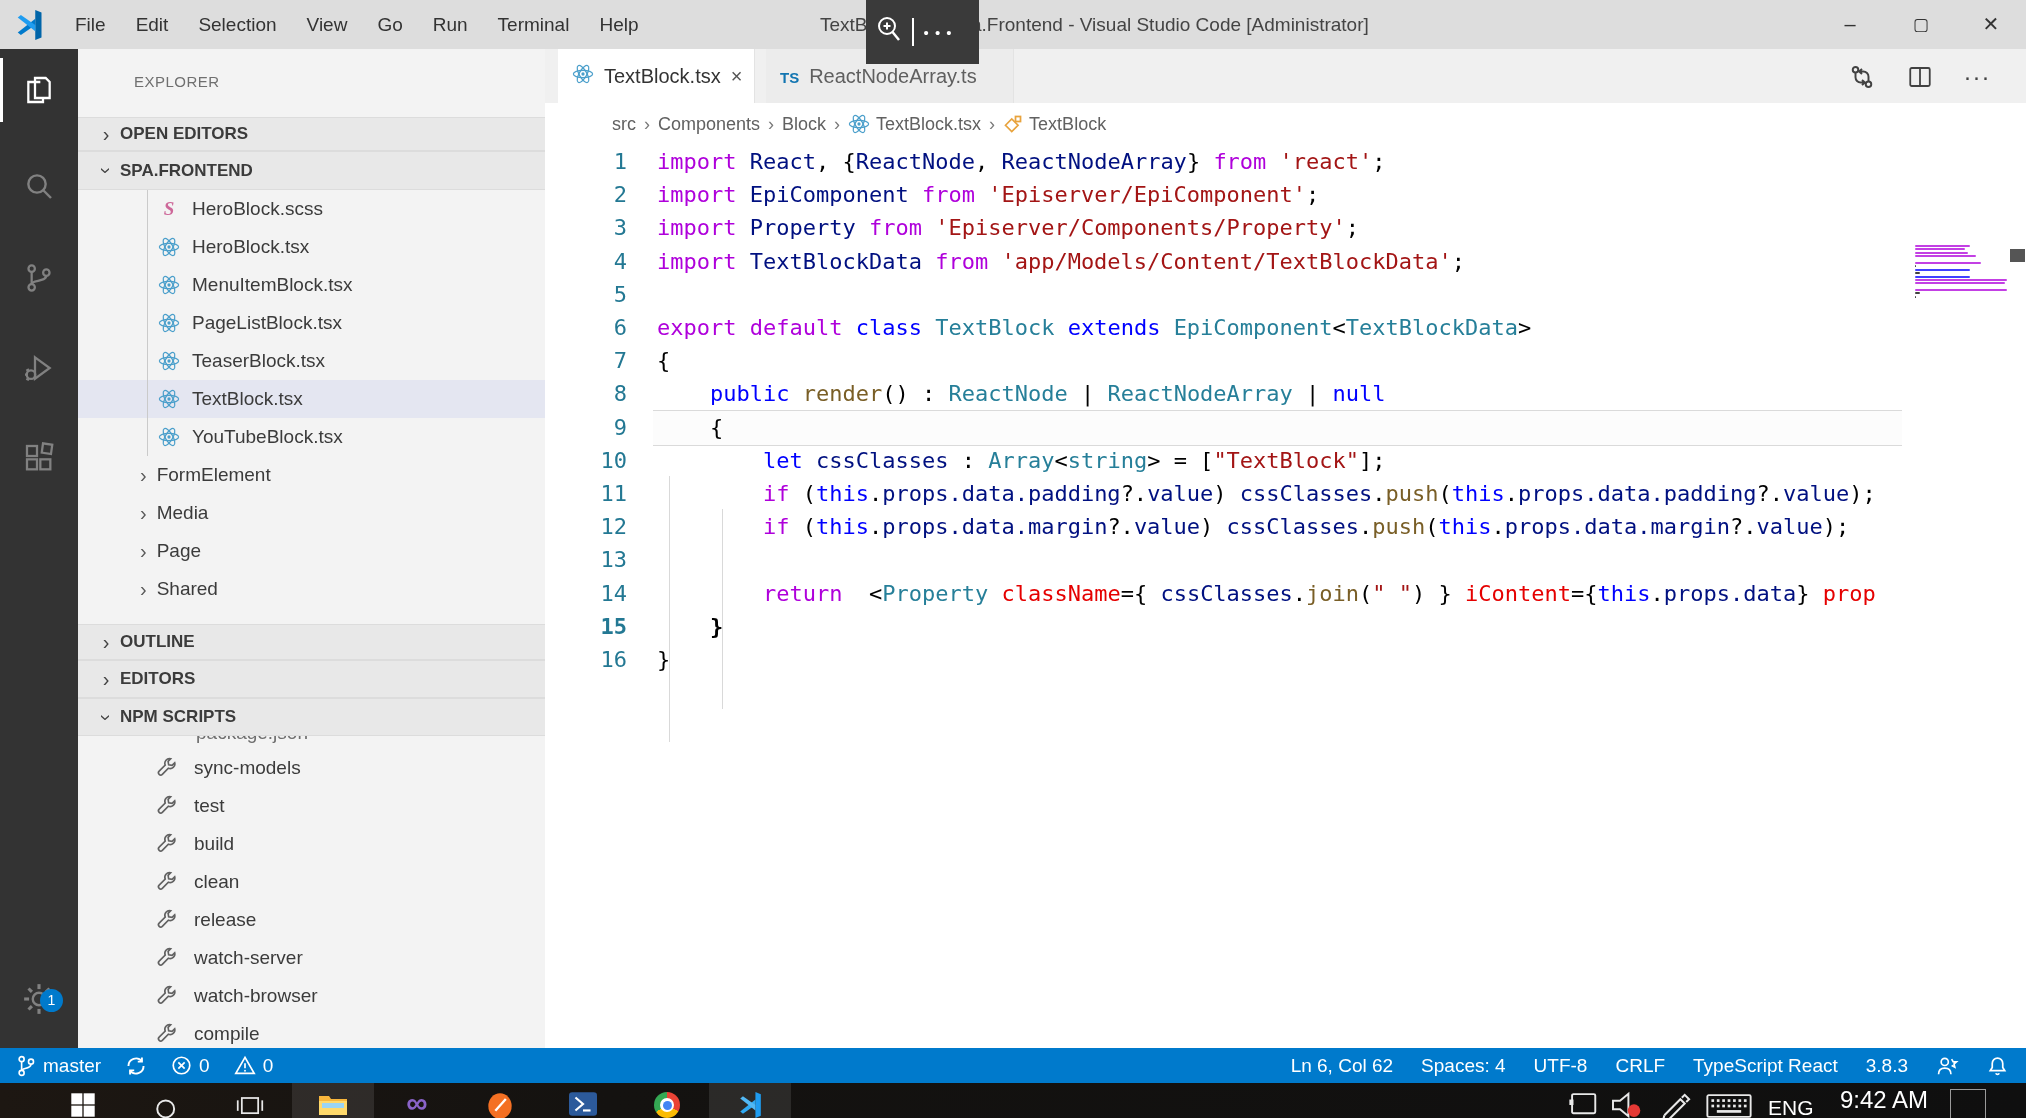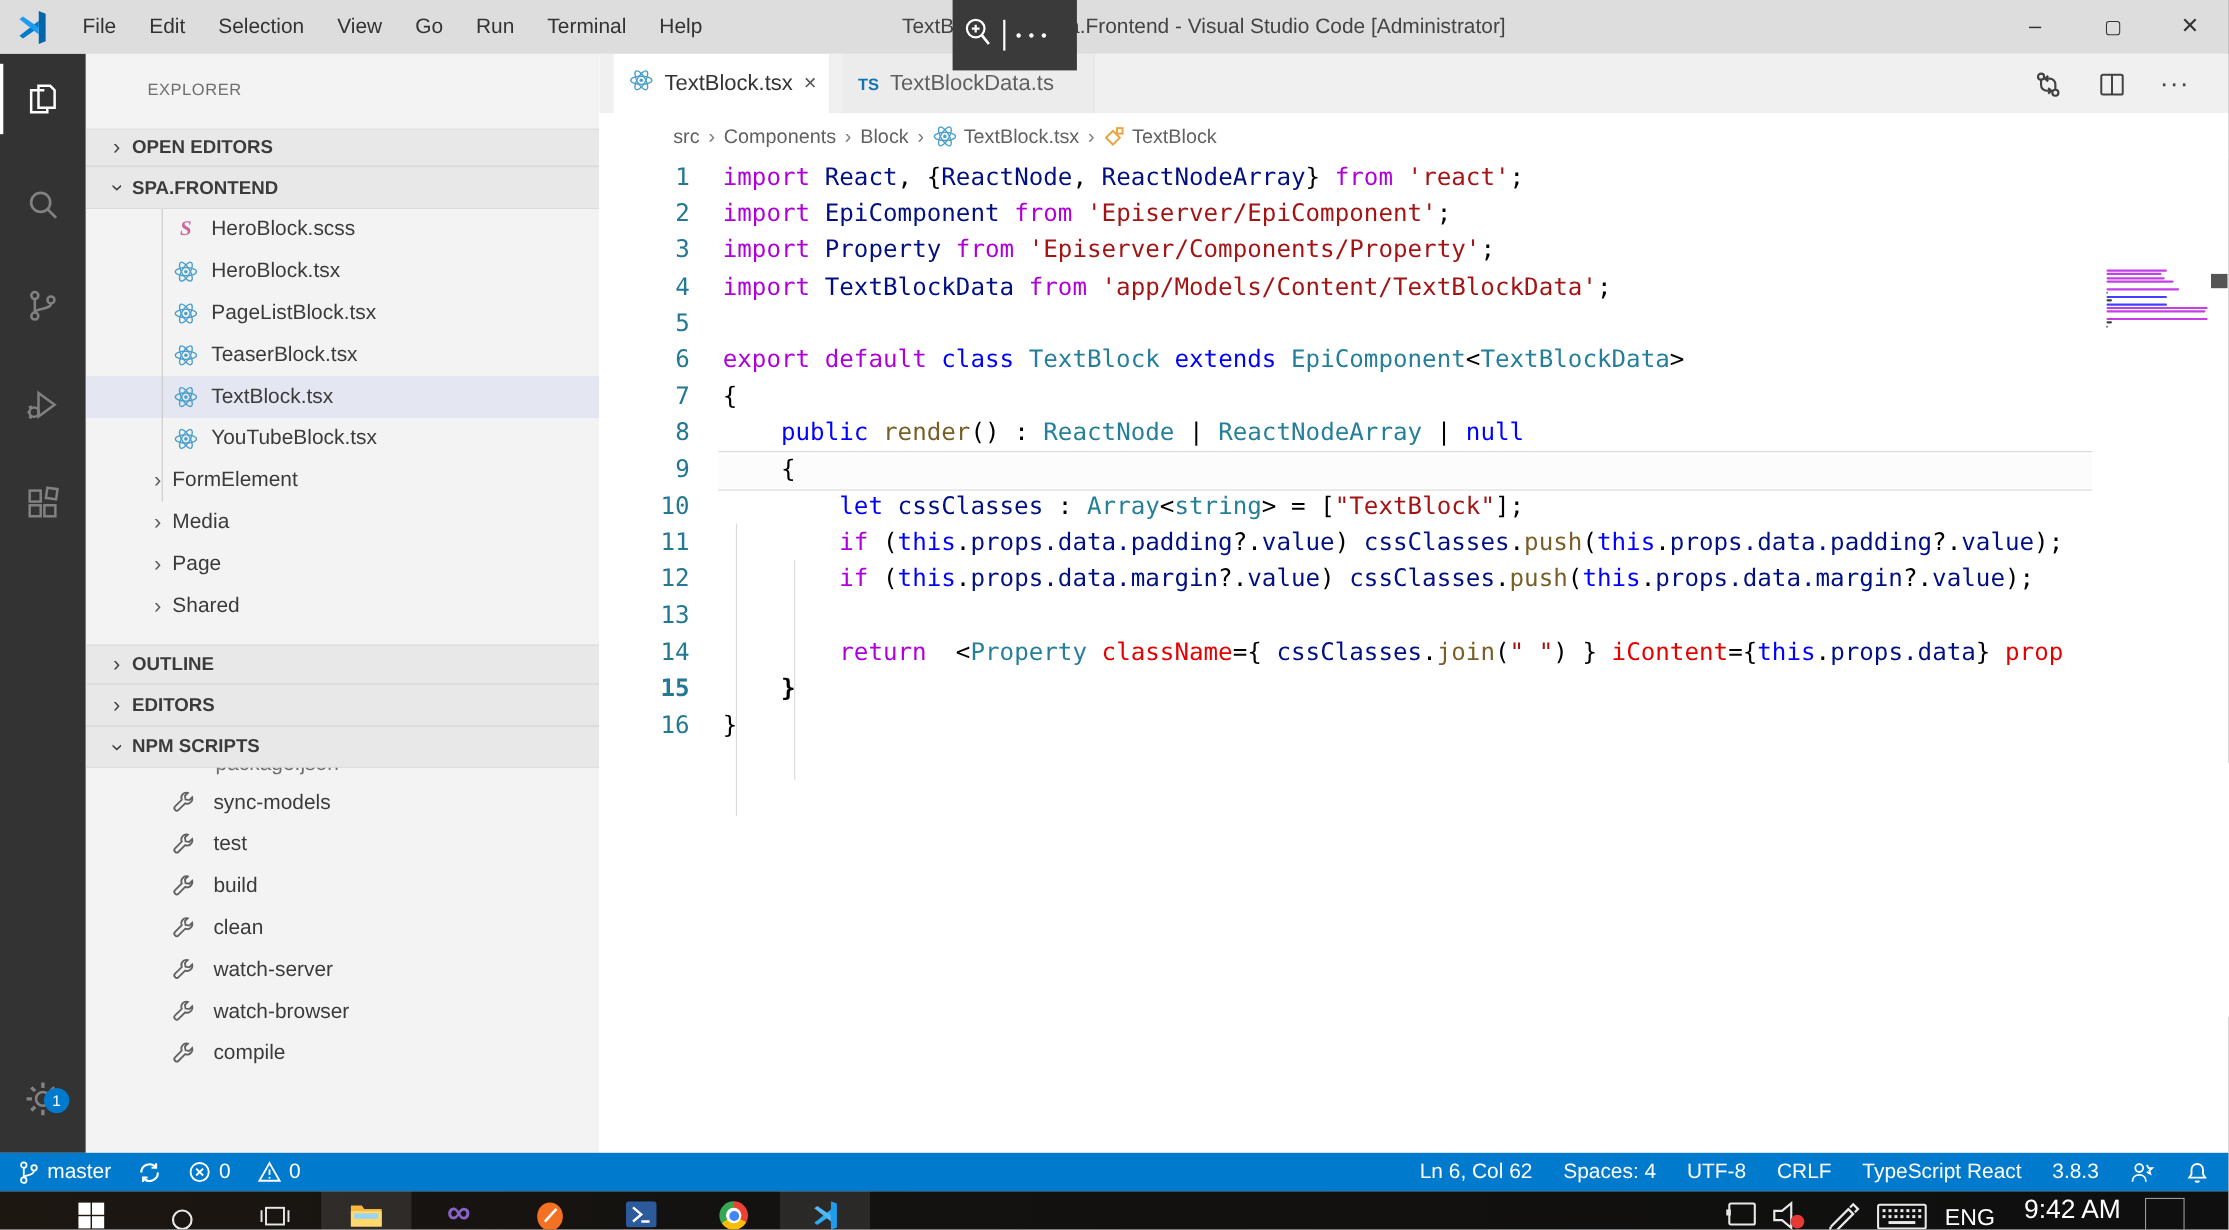--- a/index.html
+++ b/index.html
@@ -209,20 +209,33 @@
           <span class="file-ic">
             <span style="display: inline-flex;">
               <svg width="22" height="22" viewBox="0 0 16 16" fill="none" stroke="#4B9FCB" stroke-width="0.9">
                 <ellipse cx="8" cy="8" rx="7" ry="2.7"></ellipse>
                 <ellipse cx="8" cy="8" rx="7" ry="2.7" transform="rotate(60 8 8)"></ellipse>
                 <ellipse cx="8" cy="8" rx="7" ry="2.7" transform="rotate(-60 8 8)"></ellipse>
                 <circle cx="8" cy="8" r="1.2" fill="#4B9FCB" stroke="none"></circle>
               </svg>
             </span>
           </span>
+          <span>MenuItemBlock.tsx</span>
+        </div>
+        <div class="tree-row">
+          <span class="file-ic">
+            <span style="display: inline-flex;">
+              <svg width="22" height="22" viewBox="0 0 16 16" fill="none" stroke="#4B9FCB" stroke-width="0.9">
+                <ellipse cx="8" cy="8" rx="7" ry="2.7"></ellipse>
+                <ellipse cx="8" cy="8" rx="7" ry="2.7" transform="rotate(60 8 8)"></ellipse>
+                <ellipse cx="8" cy="8" rx="7" ry="2.7" transform="rotate(-60 8 8)"></ellipse>
+                <circle cx="8" cy="8" r="1.2" fill="#4B9FCB" stroke="none"></circle>
+              </svg>
+            </span>
+          </span>
           <span>PageListBlock.tsx</span>
         </div>
         <div class="tree-row">
           <span class="file-ic">
             <span style="display: inline-flex;">
               <svg width="22" height="22" viewBox="0 0 16 16" fill="none" stroke="#4B9FCB" stroke-width="0.9">
                 <ellipse cx="8" cy="8" rx="7" ry="2.7"></ellipse>
                 <ellipse cx="8" cy="8" rx="7" ry="2.7" transform="rotate(60 8 8)"></ellipse>
                 <ellipse cx="8" cy="8" rx="7" ry="2.7" transform="rotate(-60 8 8)"></ellipse>
                 <circle cx="8" cy="8" r="1.2" fill="#4B9FCB" stroke="none"></circle>
@@ -313,20 +326,28 @@
             </span></span>
           <span>build</span>
         </div>
         <div class="tree-row">
           <span class="scr-ic"><span style="display: inline-flex;">
               <svg width="22" height="22" viewBox="0 0 16 16" fill="none" stroke="#616161" stroke-width="1.2">
                 <path d="M13.6 4.2 a3.4 3.4 0 0 1 -4.6 4.0 L4.6 12.6 a1.6 1.6 0 0 1 -2.3 -2.3 L6.7 5.9 a3.4 3.4 0 0 1 4.0 -4.6 L8.8 3.2 l0.4 2.5 2.5 0.4 z"></path>
               </svg>
             </span></span>
           <span>clean</span>
+        </div>
+        <div class="tree-row">
+          <span class="scr-ic"><span style="display: inline-flex;">
+              <svg width="22" height="22" viewBox="0 0 16 16" fill="none" stroke="#616161" stroke-width="1.2">
+                <path d="M13.6 4.2 a3.4 3.4 0 0 1 -4.6 4.0 L4.6 12.6 a1.6 1.6 0 0 1 -2.3 -2.3 L6.7 5.9 a3.4 3.4 0 0 1 4.0 -4.6 L8.8 3.2 l0.4 2.5 2.5 0.4 z"></path>
+              </svg>
+            </span></span>
+          <span>release</span>
         </div>
         <div class="tree-row">
           <span class="scr-ic"><span style="display: inline-flex;">
               <svg width="22" height="22" viewBox="0 0 16 16" fill="none" stroke="#616161" stroke-width="1.2">
                 <path d="M13.6 4.2 a3.4 3.4 0 0 1 -4.6 4.0 L4.6 12.6 a1.6 1.6 0 0 1 -2.3 -2.3 L6.7 5.9 a3.4 3.4 0 0 1 4.0 -4.6 L8.8 3.2 l0.4 2.5 2.5 0.4 z"></path>
               </svg>
             </span></span>
           <span>watch-server</span>
         </div>
         <div class="tree-row">
@@ -358,21 +379,21 @@
                 <ellipse cx="8" cy="8" rx="7" ry="2.7" transform="rotate(60 8 8)"></ellipse>
                 <ellipse cx="8" cy="8" rx="7" ry="2.7" transform="rotate(-60 8 8)"></ellipse>
                 <circle cx="8" cy="8" r="1.2" fill="#4B9FCB" stroke="none"></circle>
               </svg>
             </span></span>
           <span class="lbl">TextBlock.tsx</span>
           <span class="tab-close">×</span>
         </div>
         <div class="tab" style="left: 221px; background: rgb(236, 236, 236); color: rgb(95, 95, 95); padding-left: 14px; padding-right: 26px;">
           <span><span class="ts-ic" style="display: inline-flex;">TS</span></span>
-          <span class="lbl">TextBlockData.ts</span>
+          <span class="lbl">ReactNodeArray.ts</span>
         </div>
       </div>
     <div class="ed-action" style="left:1300px;">
       <svg width="26" height="26" viewBox="0 0 16 16" fill="none" stroke="#424242" stroke-width="1.2">
         <circle cx="4" cy="3.5" r="1.7"></circle>
           <circle cx="12" cy="12.5" r="1.7"></circle>
         <path d="M4 5.2 v3 a3.2 3.2 0 0 0 3.2 3.2 h2.3 M8 9.9 l1.8 1.5 L8 13"></path>
         <path d="M12 10.8 v-3 a3.2 3.2 0 0 0 -3.2 -3.2 h-2.3 M8 6.1 L6.2 4.6 8 3"></path>
       </svg>
     </div>

